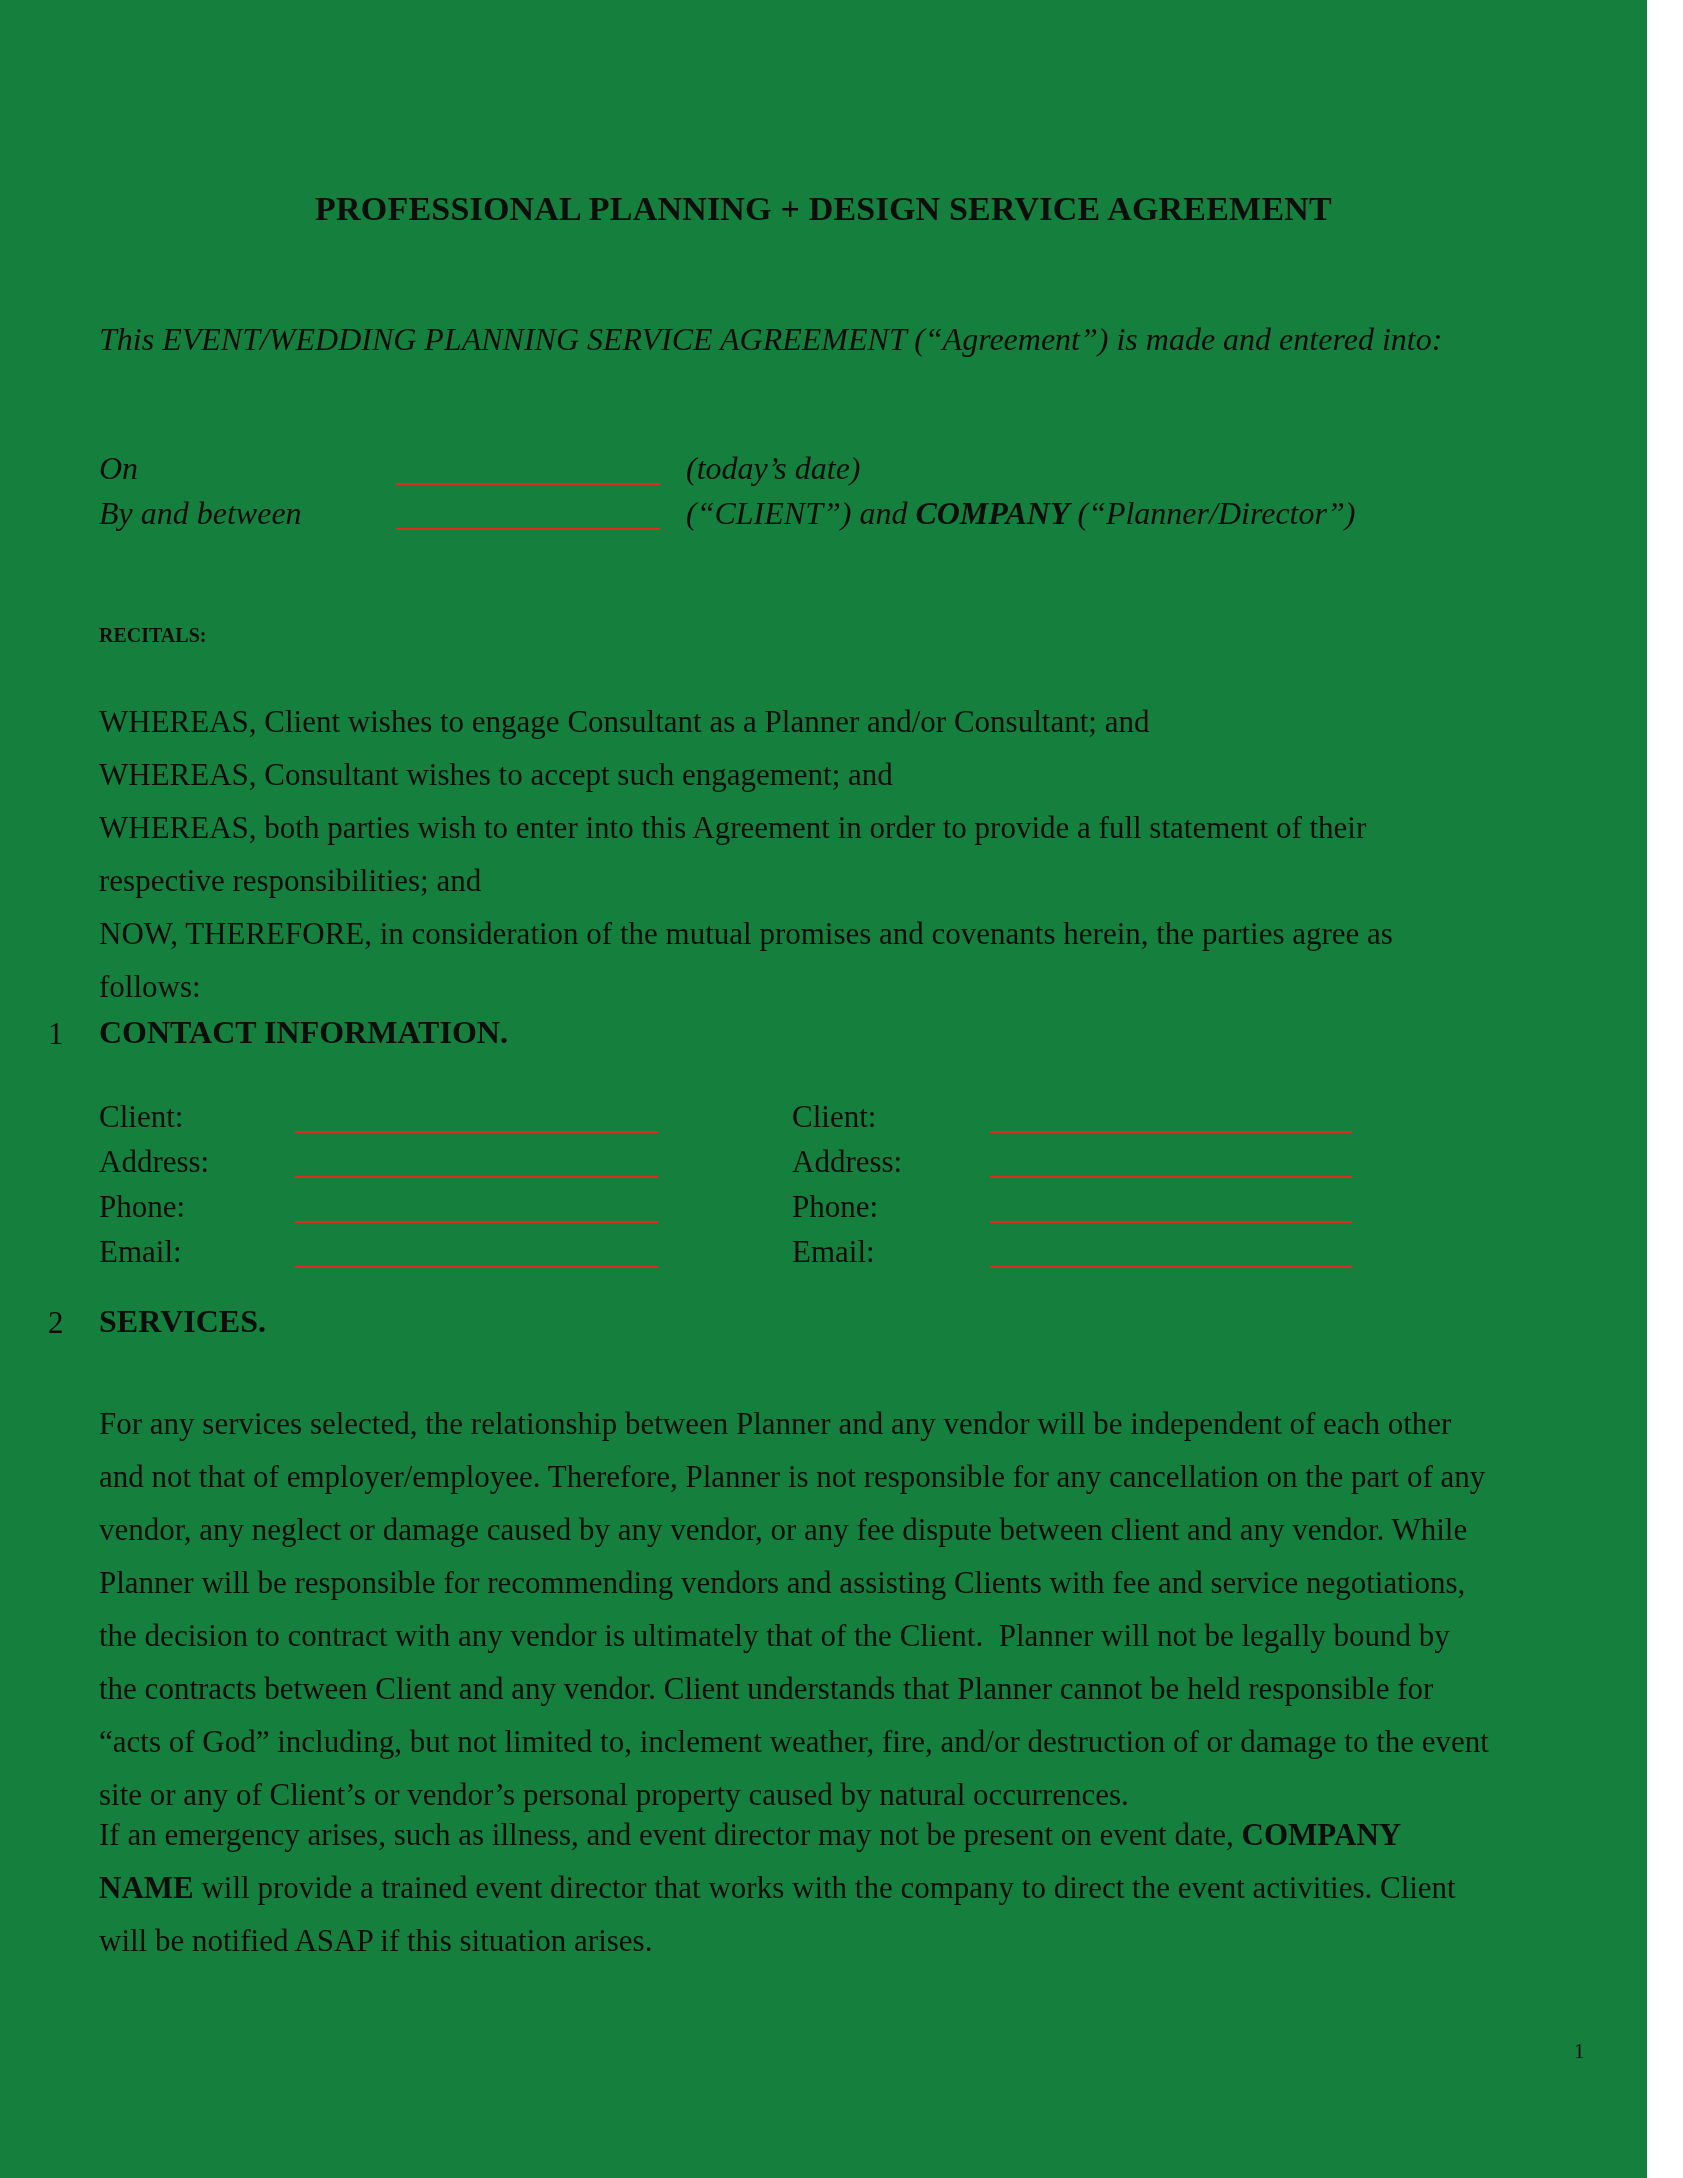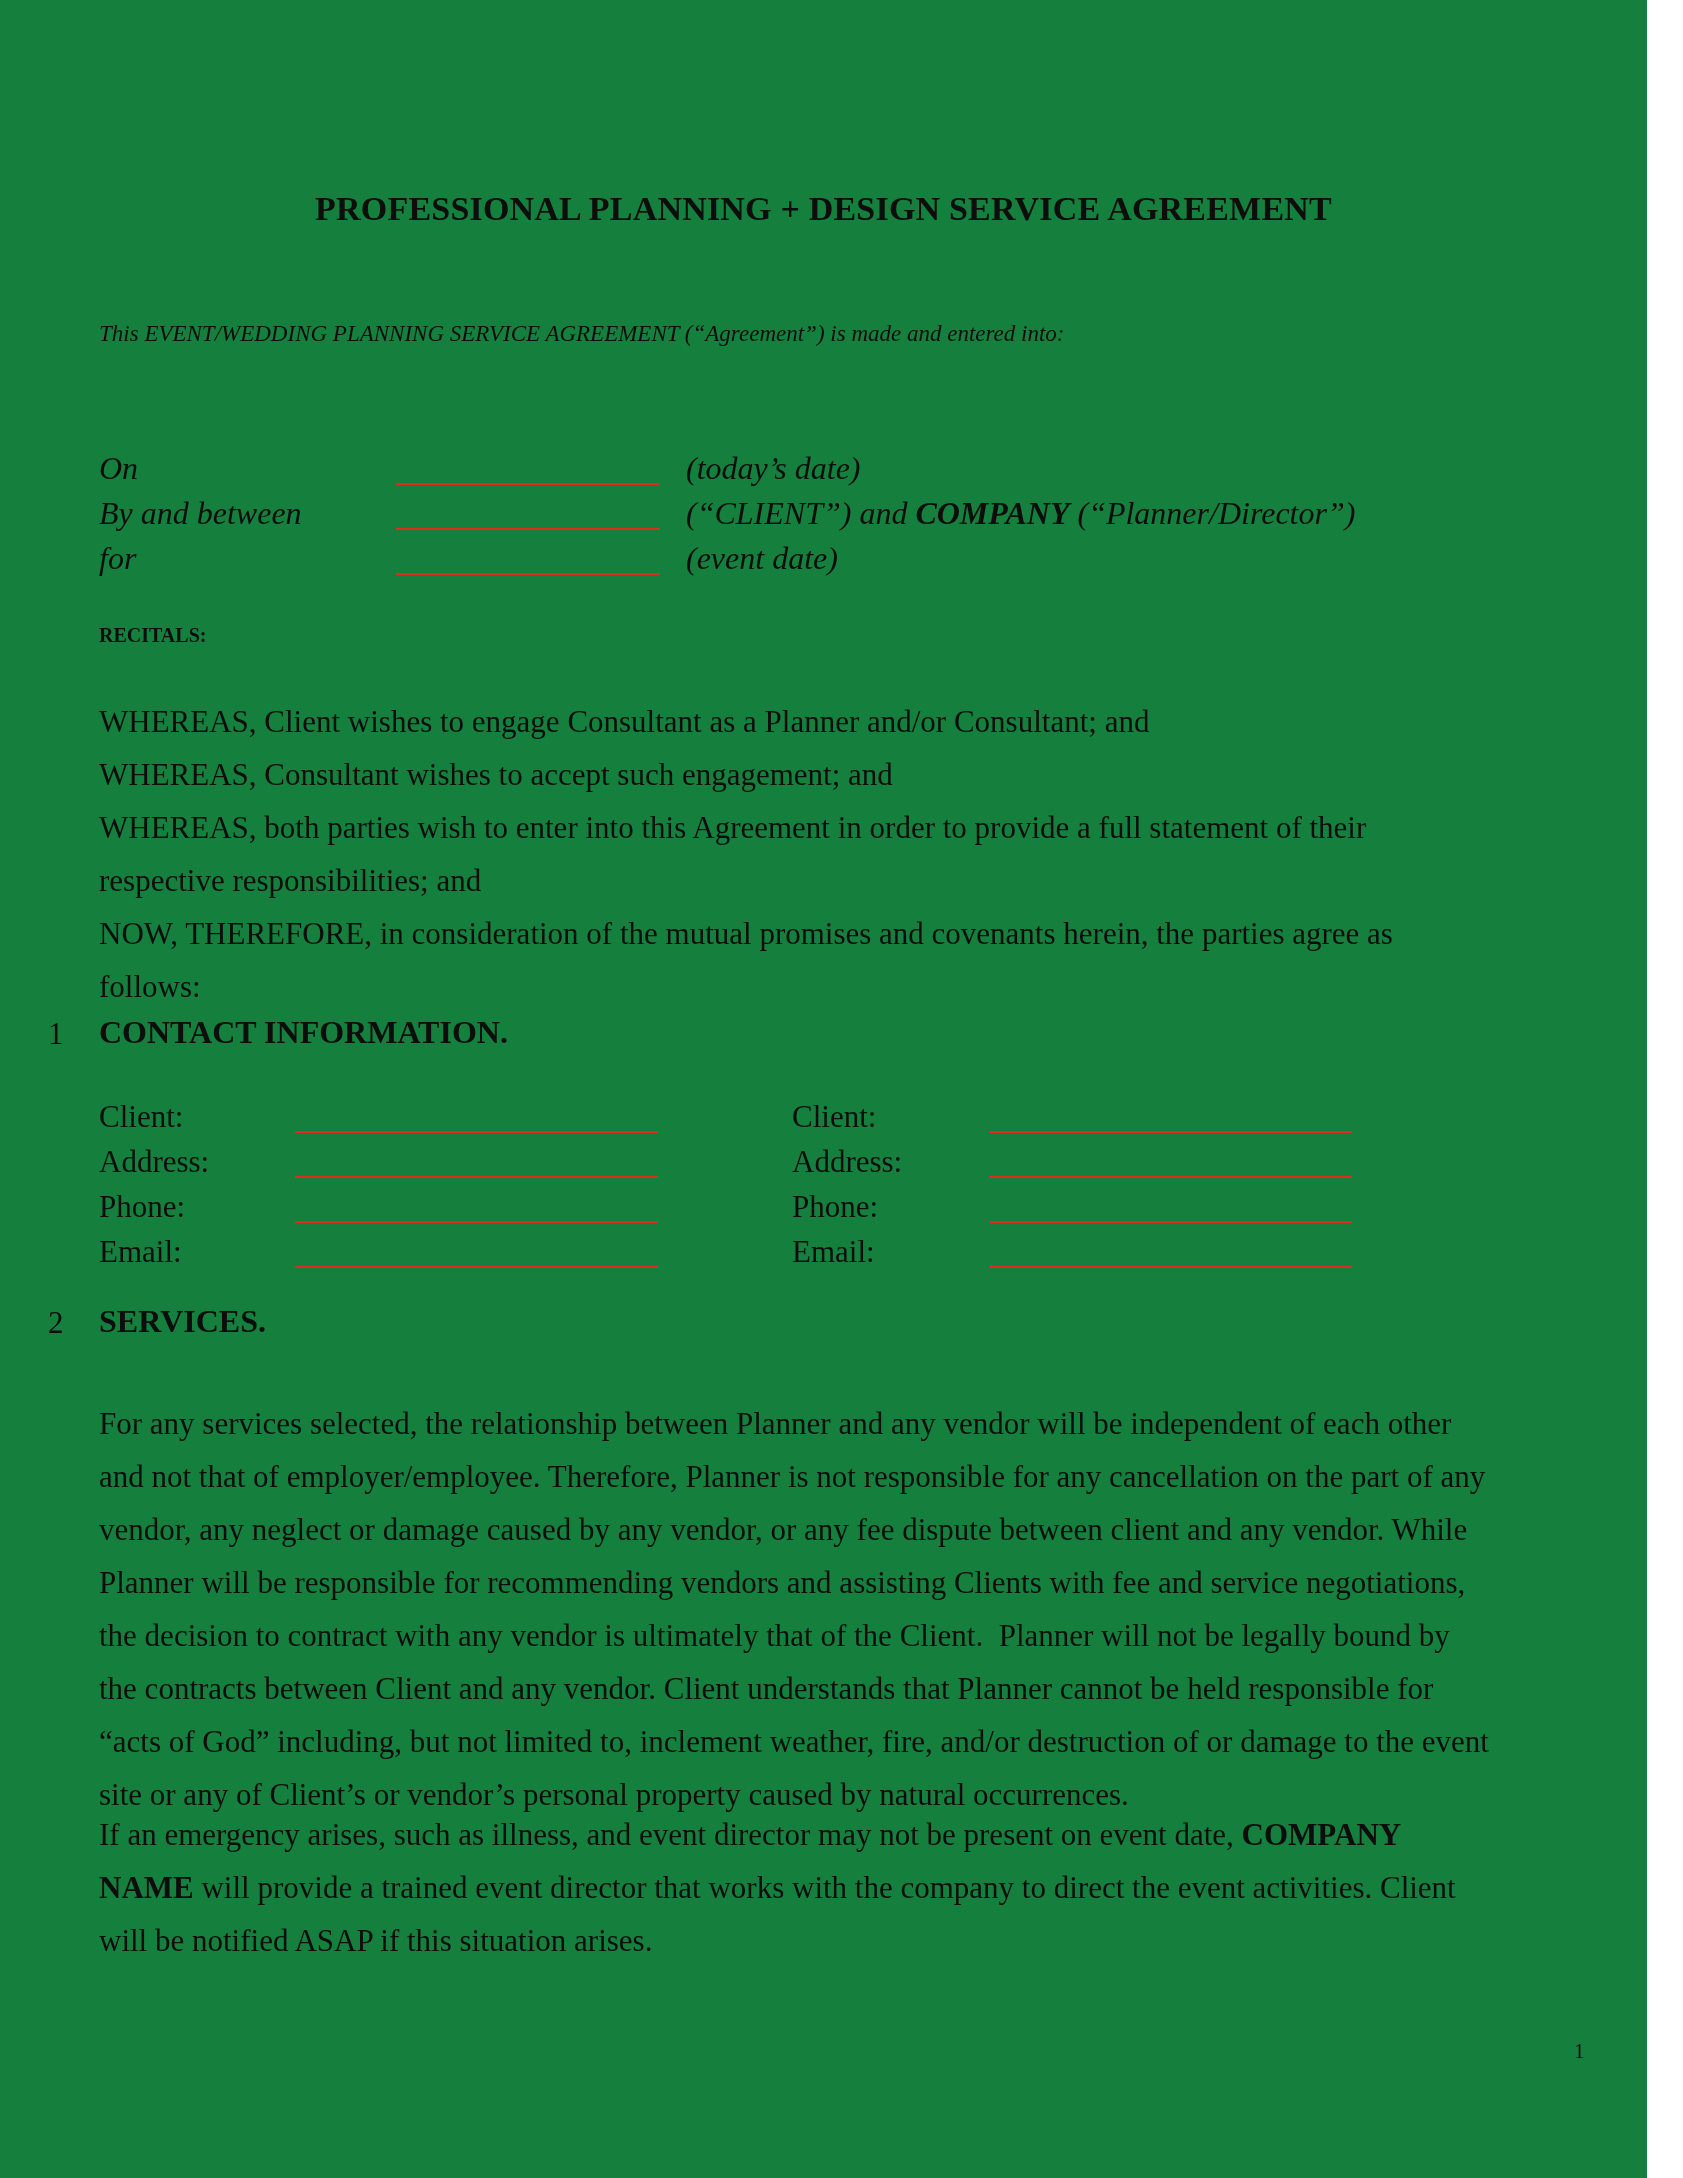--- a/index.html
+++ b/index.html
@@ -8,21 +8,21 @@
     position:relative; width:1647px; height:2178px; background:#15803d;
     font-family:"Liberation Serif", serif; color:var(--ink); font-size:31px;
     overflow:hidden;
   }
   .doc-title{
     position:absolute; top:190px; left:0; width:100%; text-align:center;
     font-weight:bold; font-size:34px; letter-spacing:0.2px;
   }
   .intro{
     position:absolute; top:321px; left:99px; width:1505px;
-    font-style:italic; font-size:23px; white-space:pre;
+    font-style:italic; font-size:32px; white-space:pre;
   }
   .made-block{ position:absolute; top:447px; left:99px; font-style:italic; font-size:32px; }
   .made-row{ display:flex; align-items:baseline; height:45px; white-space:pre; }
   .made-label{ width:297px; }
   .blank{
     display:inline-block; border-bottom:2px solid var(--red);
     position:relative; top:6px; height:30px;
   }
   .made-blank{ width:264px; }
   .made-note{ margin-left:26px; }
@@ -56,25 +56,20 @@
   <div class="made-block">
     <div class="made-row">
       <span class="made-label">On</span>
       <span class="blank made-blank"></span>
       <span class="made-note">(today’s date)</span>
     </div>
     <div class="made-row">
       <span class="made-label">By and between</span>
       <span class="blank made-blank"></span>
       <span class="made-note"><span>(“CLIENT”) and </span><b class="inline-bold">COMPANY</b><span> (“Planner/Director”)</span></span>
-    </div>
-    <div class="made-row">
-      <span class="made-label">for</span>
-      <span class="blank made-blank"></span>
-      <span class="made-note">(event date)</span>
     </div>
   </div>
 
   <div class="recitals-h">RECITALS:</div>
 
   <div class="recitals-body">
     <div class="doc-line">WHEREAS, Client wishes to engage Consultant as a Planner and/or Consultant; and</div>
     <div class="doc-line">WHEREAS, Consultant wishes to accept such engagement; and</div>
     <div class="doc-line">WHEREAS, both parties wish to enter into this Agreement in order to provide a full statement of their</div>
     <div class="doc-line">respective responsibilities; and</div>

